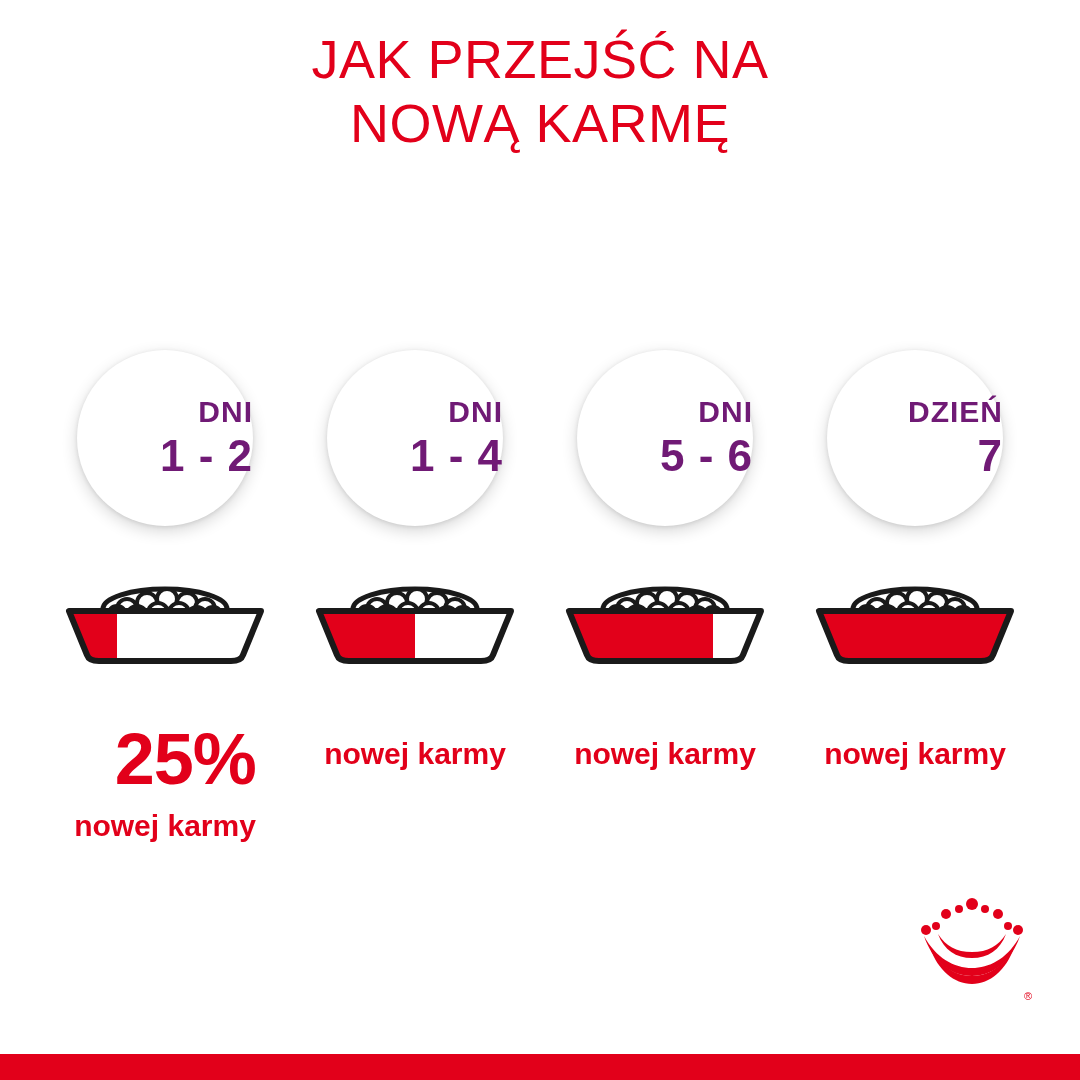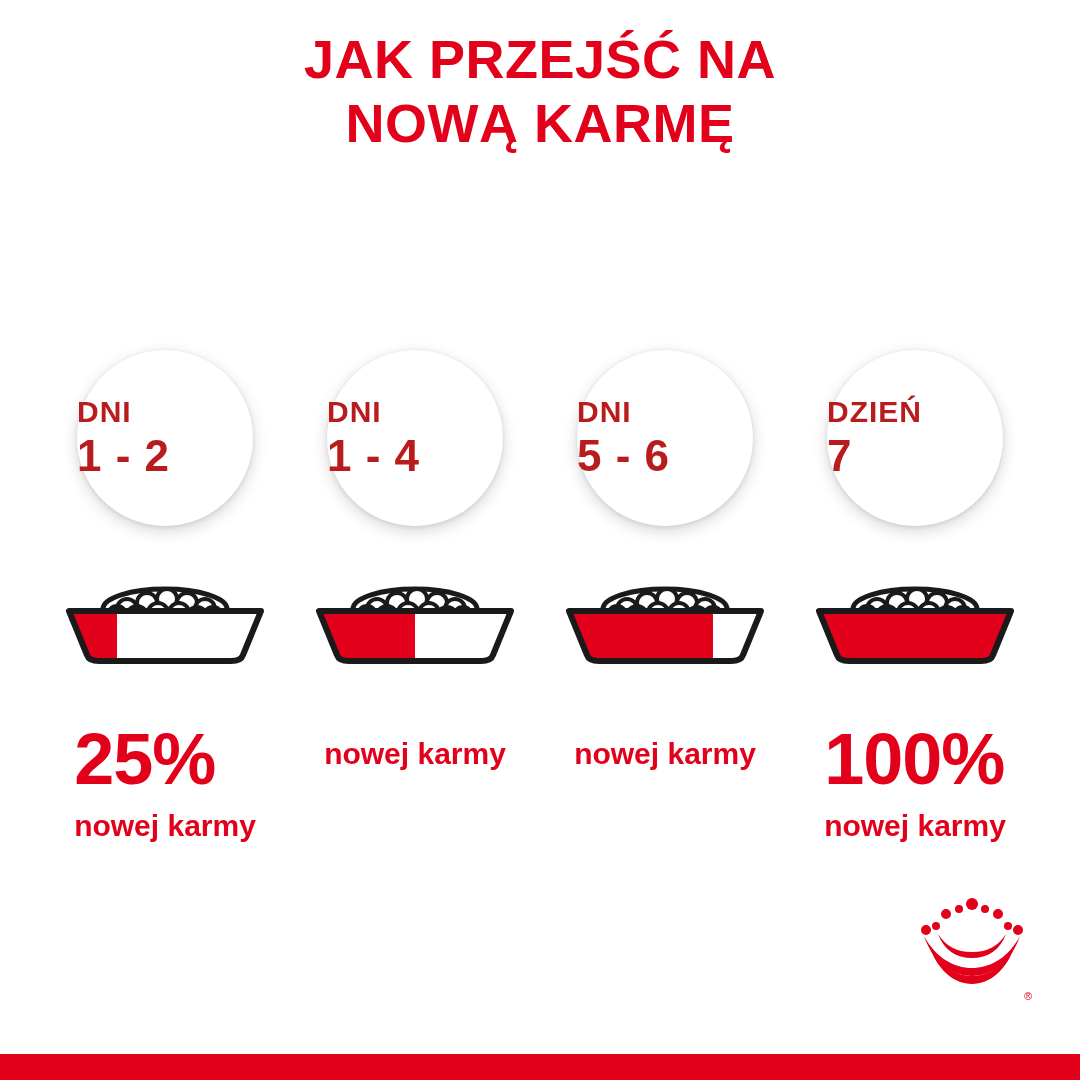--- a/index.html
+++ b/index.html
@@ -23,21 +23,21 @@
   }
 
   
   .title {
     position: absolute;
     top: 28px;
     left: 0;
     width: 1080px;
     text-align: center;
     color: #e2001a;
-    font-weight: bold;
+    font-weight: normal;
     font-size: 54px;
     line-height: 1.18;
     letter-spacing: 0.5px;
   }
   .title .line {
     display: block;
   }
 
   
   .steps {
@@ -58,23 +58,23 @@
 
   
   .day-circle {
     width: 176px;
     height: 176px;
     border-radius: 50%;
     background: #ffffff;
     box-shadow: 0 5px 16px rgba(0,0,0,0.16), 0 1px 4px rgba(0,0,0,0.10);
     display: flex;
     flex-direction: column;
-    align-items: flex-start;
+    align-items: flex-end;
     justify-content: center;
-    color: #b91c1c;
+    color: #701a75;
     text-align: center;
   }
   .day-label {
     font-size: 30px;
     font-weight: bold;
     letter-spacing: 1px;
     line-height: 1;
   }
   .day-value {
     font-size: 44px;
@@ -89,21 +89,21 @@
     margin-top: 30px;
     height: 115px;
     display: flex;
     align-items: flex-end;
     justify-content: center;
   }
 
   
   .pct-block {
     margin-top: 52px;
-    text-align: left;
+    text-align: right;
     color: #e2001a;
   }
   .pct {
     font-size: 72px;
     font-weight: bold;
     line-height: 1;
     letter-spacing: -1px;
   }
   .pct-sub {
     font-size: 30px;
@@ -304,21 +304,20 @@
           <g>
             <path d="M14 52 H206 L188 96 Q186 102 176 102 H44 Q34 102 32 96 Z" fill="#ffffff"></path>
             <g clip-path="url(#bowlclip4)">
               <rect x="14" y="46" width="192" height="60" fill="#e2001a"></rect>
             </g>
             <path d="M14 52 H206 L188 96 Q186 102 176 102 H44 Q34 102 32 96 Z" fill="none" stroke="#1a1a1a" stroke-width="6" stroke-linejoin="round"></path>
           </g>
         </svg>
       </div>
       <div class="pct-block">
-        <div class="pct">100%</div>
         <div class="pct-sub">nowej karmy</div>
       </div>
     </div>
 
   </div>
 
   <svg class="logo" viewBox="0 0 120 110">
     <g fill="#e2001a">
 
       <circle cx="60" cy="8" r="6"></circle>

